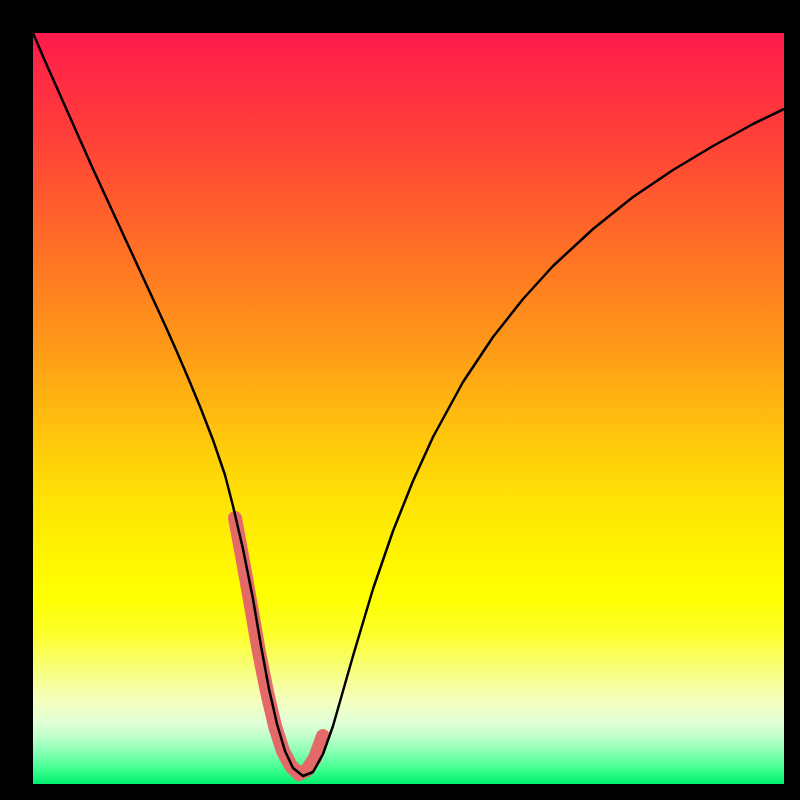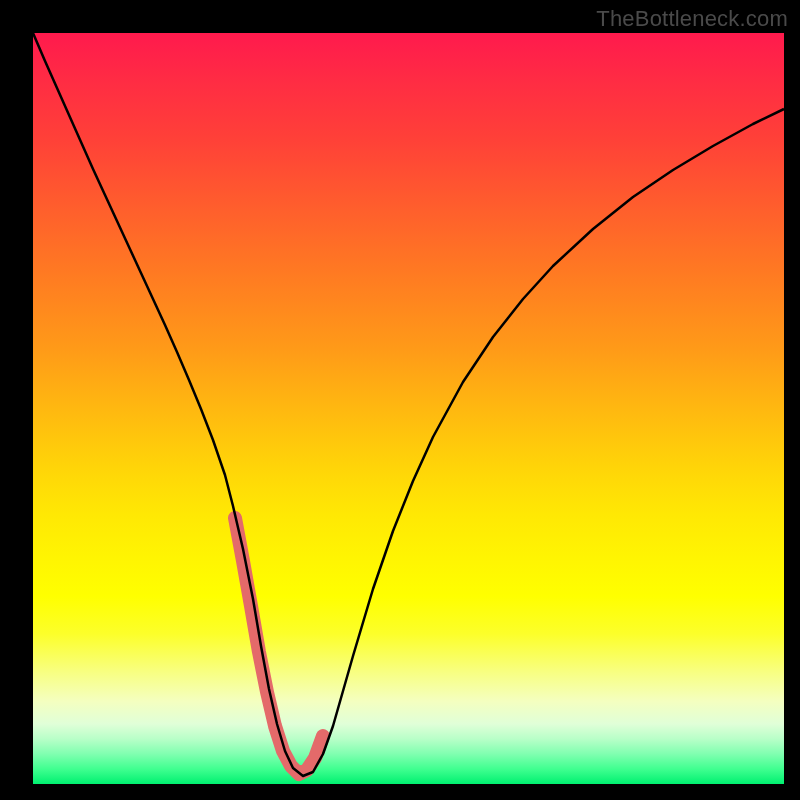--- a/index.html
+++ b/index.html
@@ -55,21 +55,20 @@
   svg.curve {
     position: absolute;
     left: 0; top: 0;
     width: 100%; height: 100%;
   }
 </style>
 </head>
 <body>
 
 <div class="frame">
-  <div class="watermark">TheBottleneck.com</div>
   <div class="plot">
     <div class="grad"></div>
     <svg class="curve" viewBox="0 0 751 751" preserveAspectRatio="none">
       <path id="highlight-path" fill="none" stroke="#e46a6a" stroke-width="14" stroke-linecap="round" stroke-linejoin="round" d="M202 485 L210 528 L218 573 L226 619 L234 659 L242 693 L250 718 L258 733 L266 741 L274 737 L282 725 L290 703"></path>
       <path id="curve-path" fill="none" stroke="#000000" stroke-width="2.5" stroke-linejoin="round" d="M0 0 L12 28 L24 55 L36 82 L48 109 L60 136 L72 162 L84 188 L96 214 L108 240 L120 266 L132 292 L144 319 L156 347 L168 376 L180 407 L192 442 L200 473 L210 516 L220 566 L228 613 L236 656 L244 691 L252 718 L260 735 L270 743 L280 739 L290 721 L300 693 L320 623 L340 556 L360 498 L380 448 L400 404 L430 349 L460 304 L490 266 L520 233 L560 196 L600 164 L640 137 L680 113 L720 91 L751 76"></path>
     </svg>
   </div>
 </div>
 
 </body></html>

